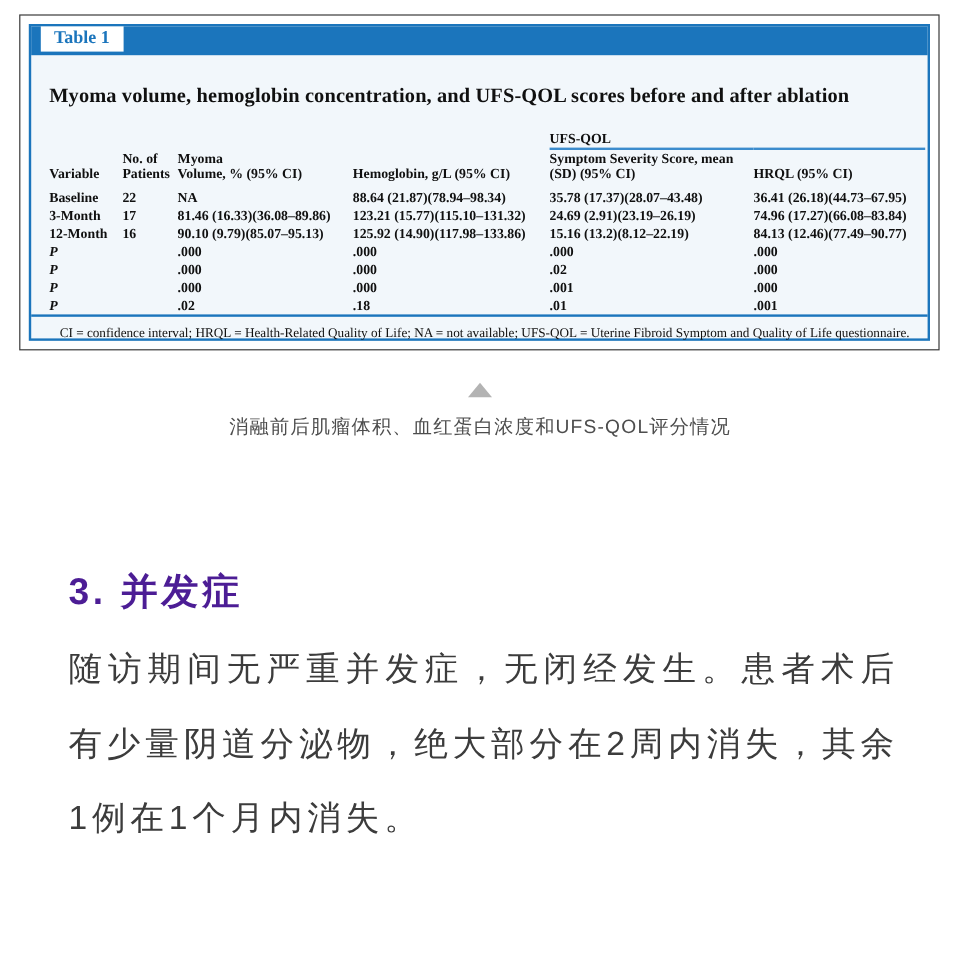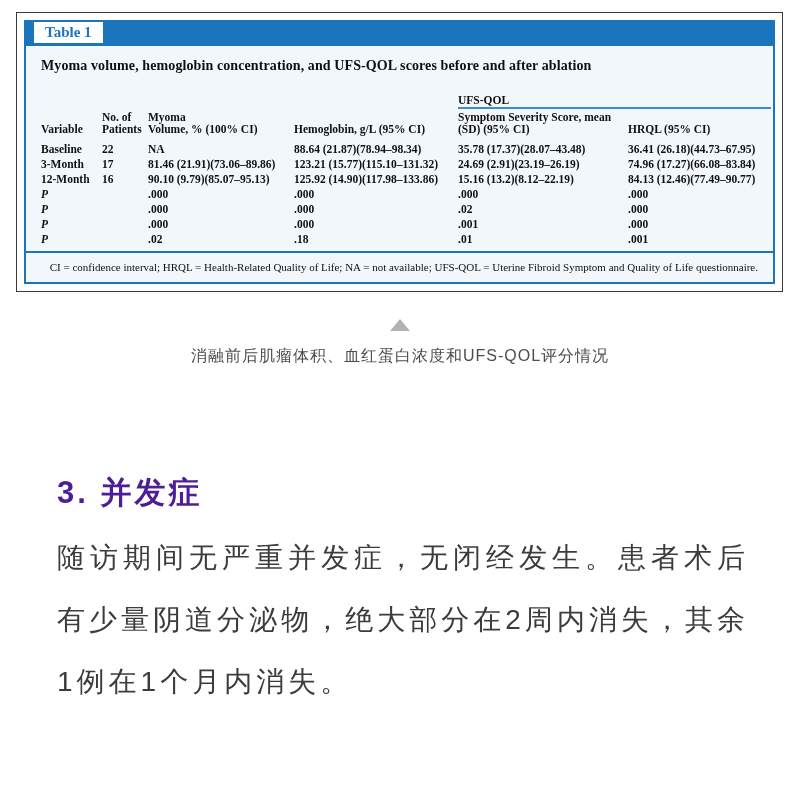--- a/index.html
+++ b/index.html
@@ -42,22 +42,22 @@
     left: 8px; top: 0;
     height: 21px;
     line-height: 21px;
     padding: 0 11px;
     background: #ffffff;
     color: #1b75bc;
     font-weight: bold;
     font-size: 15px;
   }
   .figure-title {
-    margin: 12px 15px 4px 15px;
-    font-size: 14px;
+    margin: 24px 15px 4px 15px;
+    font-size: 17px;
     font-weight: bold;
     letter-spacing: 0.1px;
   }
   table.data-table {
     margin: 14px 15px 0 15px;
     border-collapse: collapse;
     table-layout: fixed;
     width: calc(100% - 30px);
     font-size: 11.5px;
   }
@@ -155,40 +155,40 @@
             <th></th>
             <th></th>
             <th></th>
             <th class="group-th" colspan="2">UFS-QOL</th>
           </tr>
           <tr class="header-row">
             <th>Variable</th>
             <th>No. of
 Patients</th>
             <th>Myoma
-Volume, % (100% CI)</th>
+Volume, % (95% CI)</th>
             <th>Hemoglobin, g/L (95% CI)</th>
             <th>Symptom Severity Score, mean
 (SD) (95% CI)</th>
             <th>HRQL (95% CI)</th>
           </tr>
         </thead>
         <tbody>
           <tr class="body-first">
             <td><span>Baseline</span></td>
             <td>22</td>
             <td>NA</td>
             <td>88.64 (21.87)(78.94–98.34)</td>
             <td>35.78 (17.37)(28.07–43.48)</td>
             <td>36.41 (26.18)(44.73–67.95)</td>
           </tr>
           <tr>
             <td><span>3-Month</span></td>
             <td>17</td>
-            <td>81.46 (21.91)(73.06–89.86)</td>
+            <td>81.46 (16.33)(36.08–89.86)</td>
             <td>123.21 (15.77)(115.10–131.32)</td>
             <td>24.69 (2.91)(23.19–26.19)</td>
             <td>74.96 (17.27)(66.08–83.84)</td>
           </tr>
           <tr>
             <td><span>12-Month</span></td>
             <td>16</td>
             <td>90.10 (9.79)(85.07–95.13)</td>
             <td>125.92 (14.90)(117.98–133.86)</td>
             <td>15.16 (13.2)(8.12–22.19)</td>

